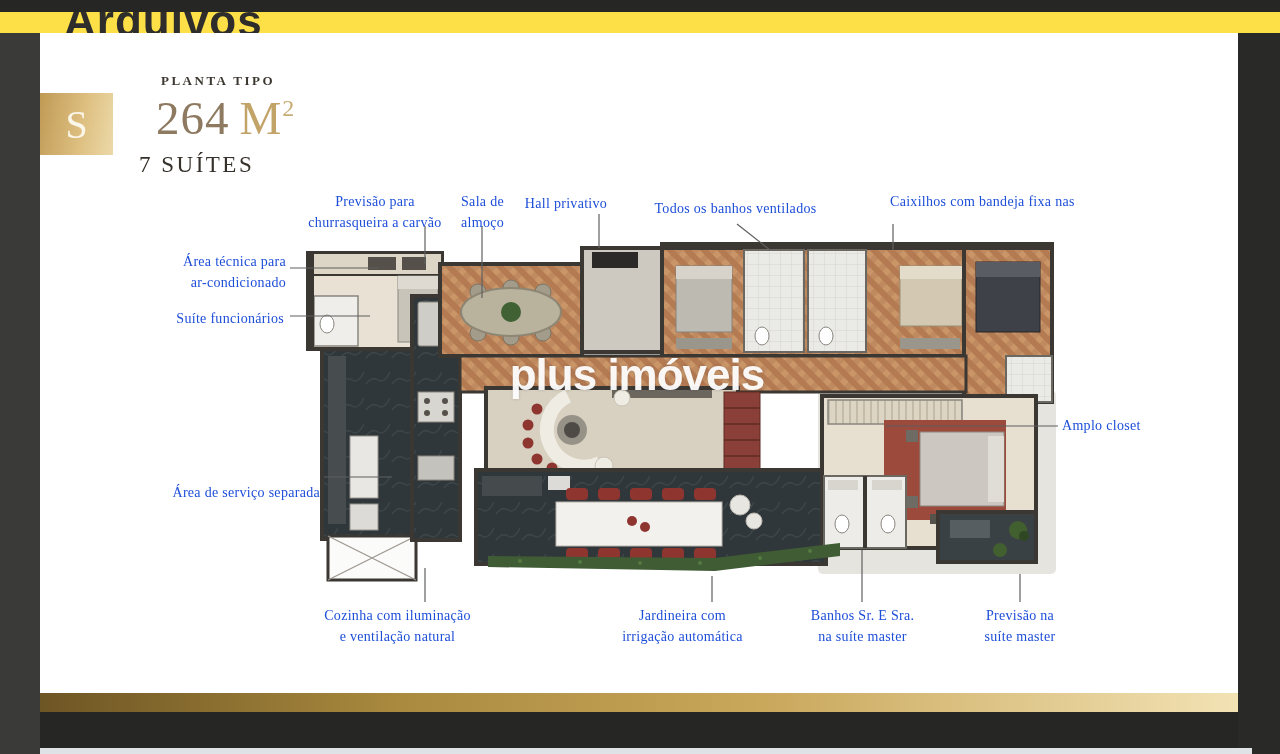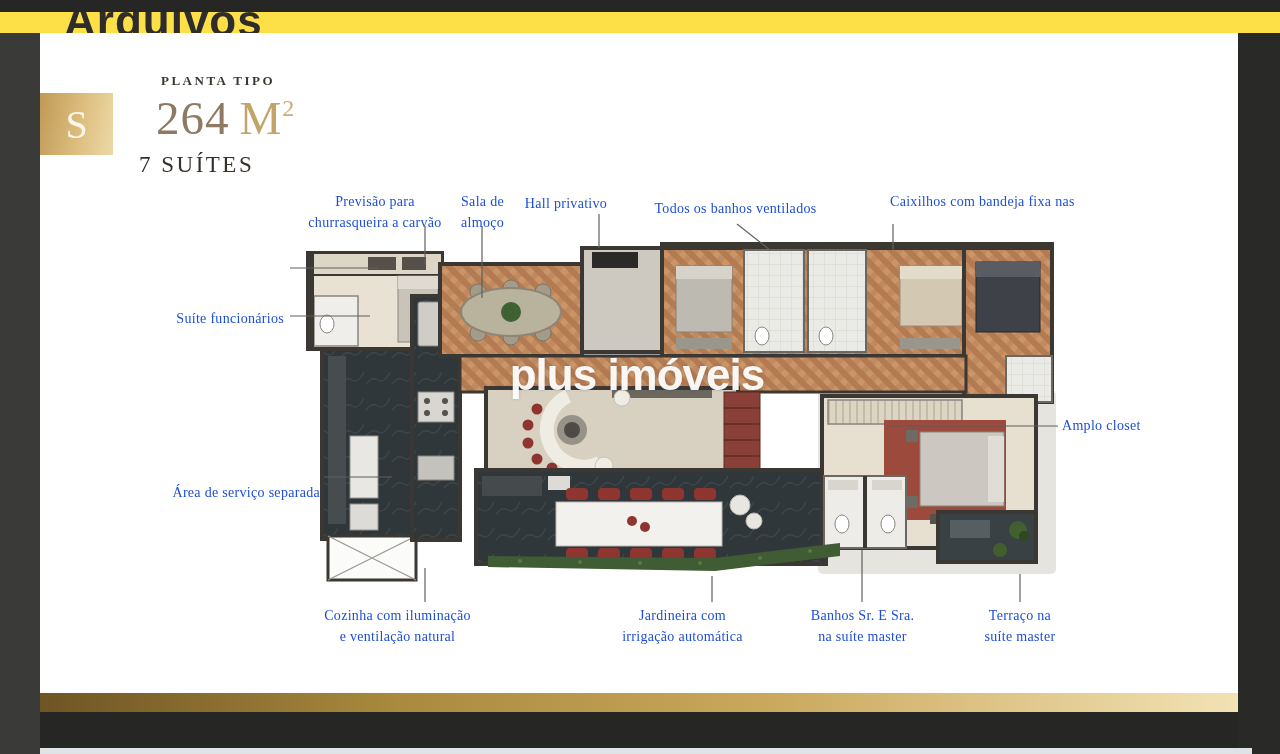--- a/index.html
+++ b/index.html
@@ -262,20 +262,24 @@
     </div>
     <div class="lbl c" style="left:465px;top:160px;width:122px;">
       <div>Hall privativo</div>
     </div>
     <div class="lbl c" style="left:588px;top:165px;width:215px;">
       <div>Todos os banhos ventilados</div>
     </div>
     <div class="lbl l" style="left:850px;top:158px;width:225px;">
       <div>Caixilhos com bandeja fixa nas</div>
     </div>
+    <div class="lbl r" style="left:120px;top:218px;width:126px;">
+      <div>Área técnica para</div>
+      <div>ar-condicionado</div>
+    </div>
     <div class="lbl r" style="left:110px;top:275px;width:134px;">
       <div>Suíte funcionários</div>
     </div>
     <div class="lbl r" style="left:110px;top:437px;width:170px;margin-top:12px;">
       <div>Área de serviço separada</div>
     </div>
     <div class="lbl l" style="left:1022px;top:382px;width:120px;">
       <div>Amplo closet</div>
     </div>
     <div class="lbl c" style="left:260px;top:572px;width:195px;">
@@ -284,21 +288,21 @@
     </div>
     <div class="lbl c" style="left:555px;top:572px;width:175px;">
       <div>Jardineira com</div>
       <div>irrigação automática</div>
     </div>
     <div class="lbl c" style="left:745px;top:572px;width:155px;">
       <div>Banhos Sr. E Sra.</div>
       <div>na suíte master</div>
     </div>
     <div class="lbl c" style="left:915px;top:572px;width:130px;">
-      <div>Terraço na</div>
+      <div>Previsão na</div>
       <div>suíte master</div>
     </div>
 
   </div>
 
   <div class="gold-bar"></div>
 
 </div>
 
 </body></html>

